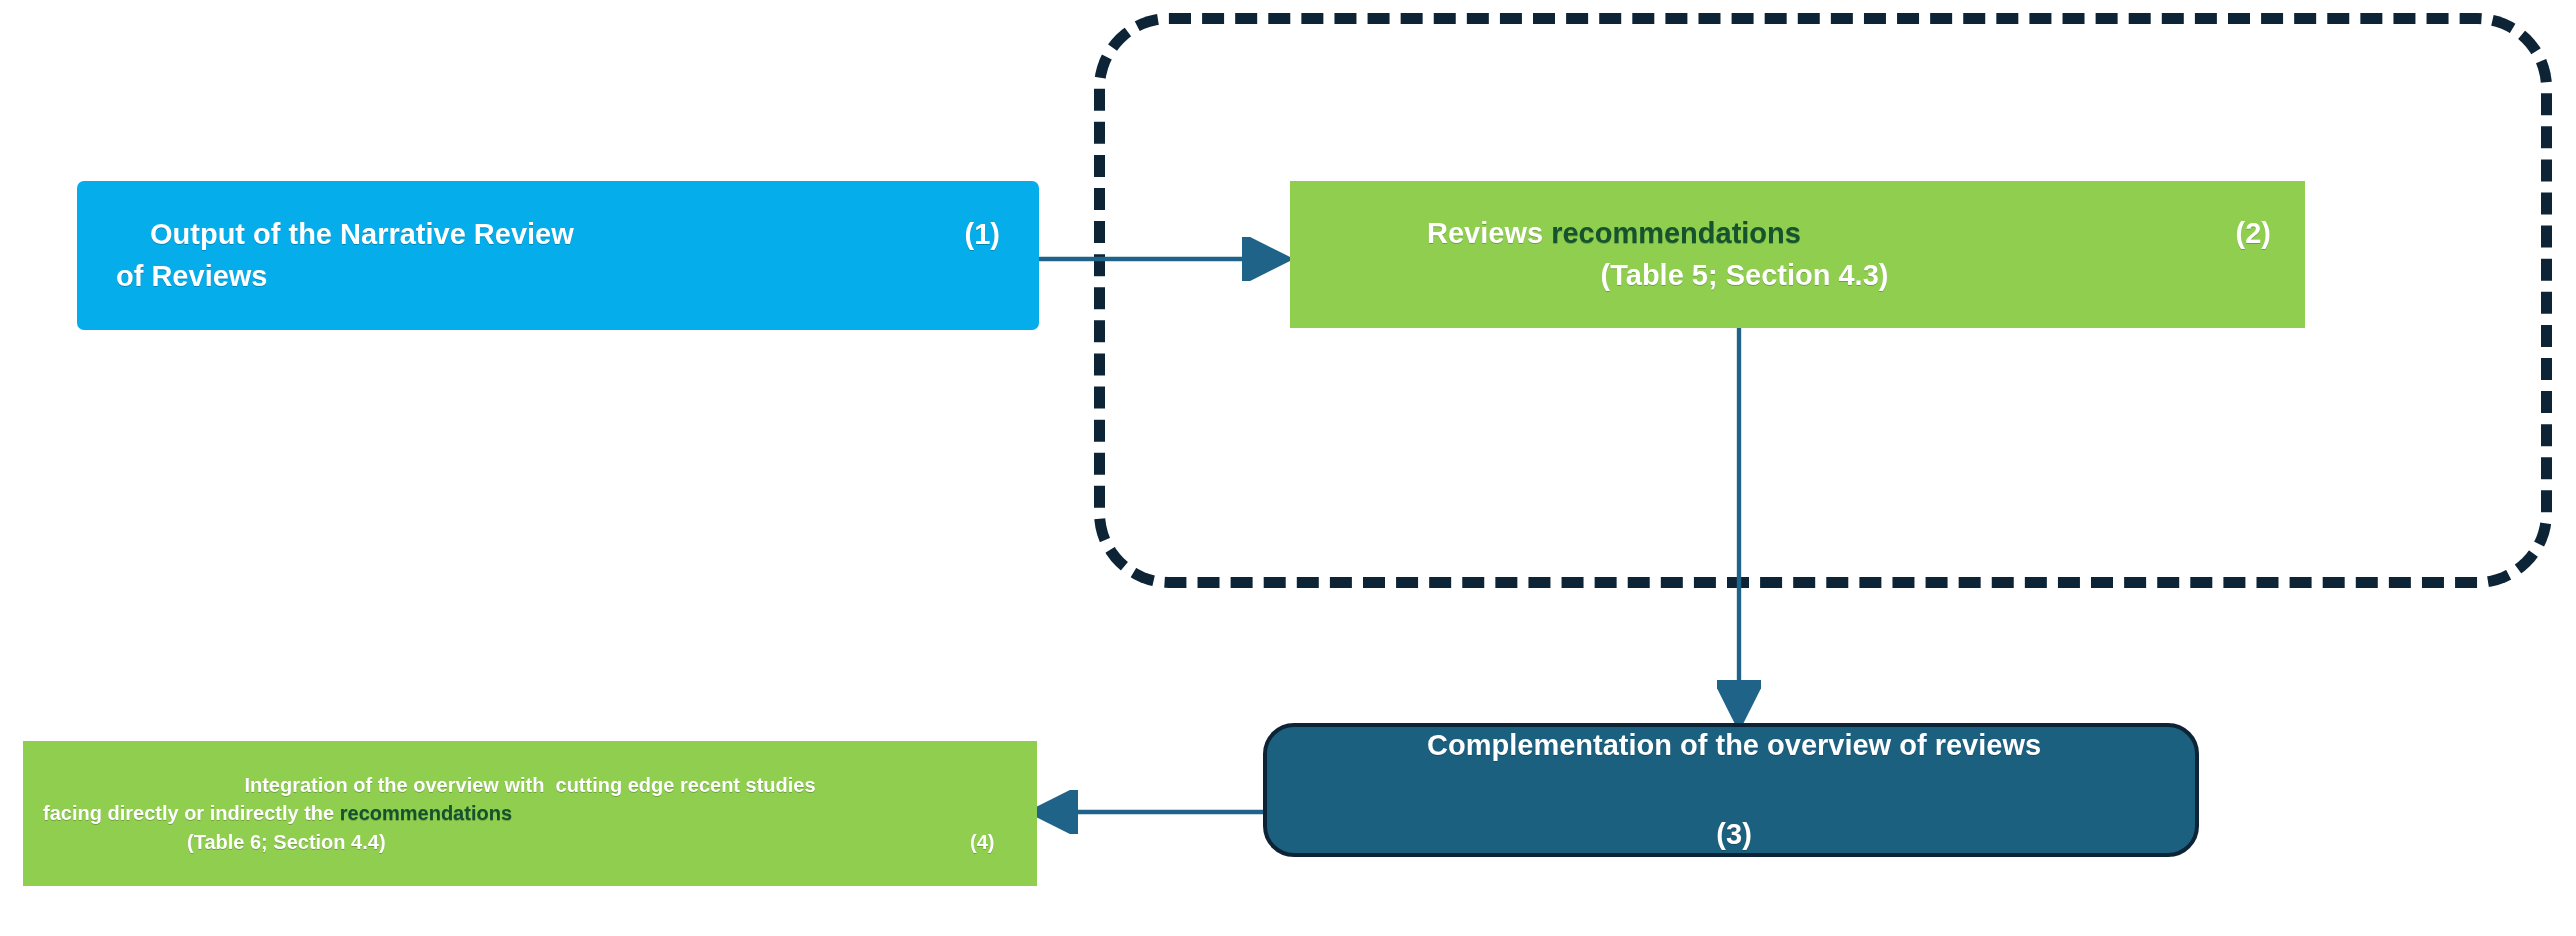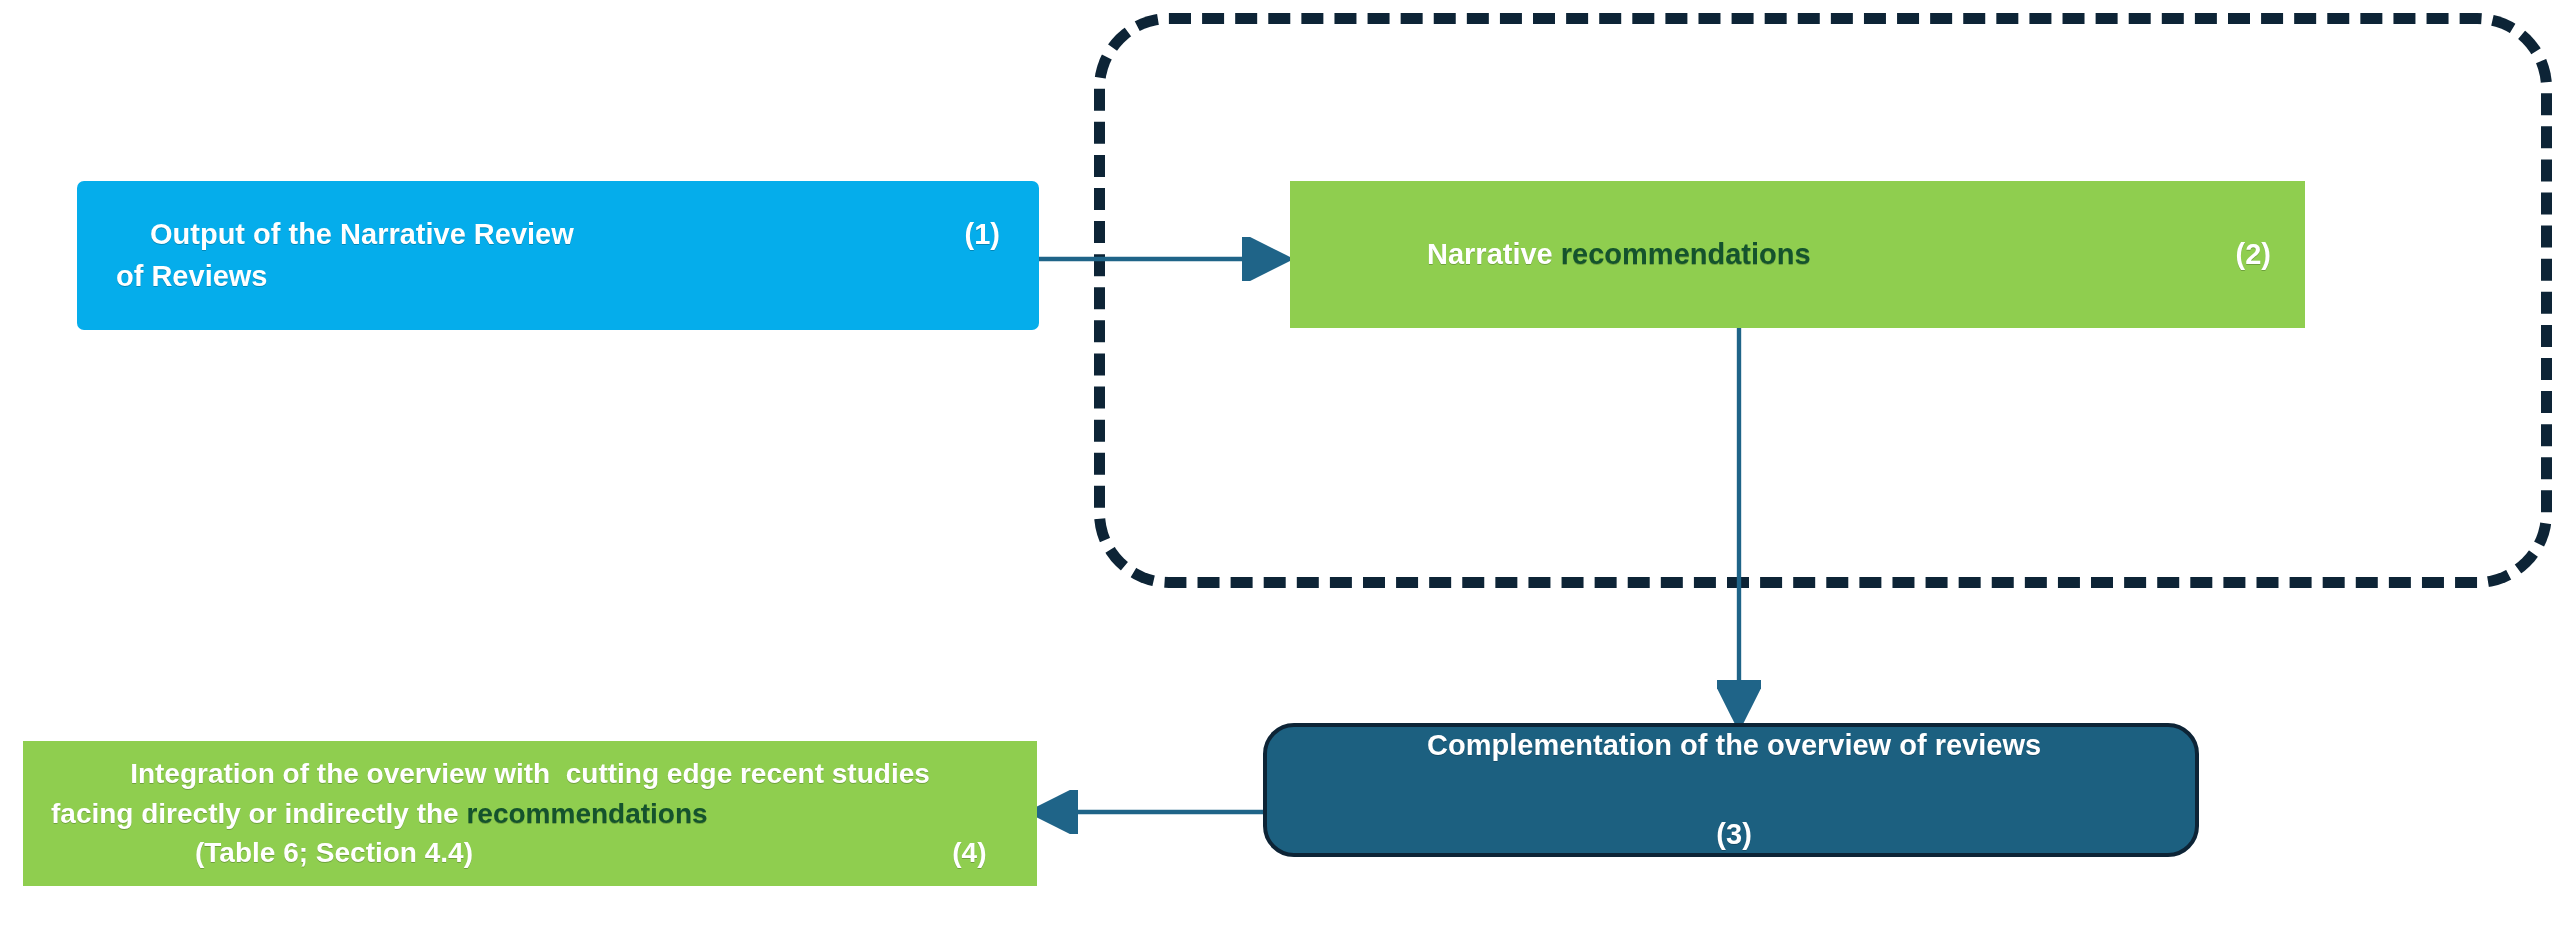--- a/index.html
+++ b/index.html
@@ -98,22 +98,22 @@
   #node-complementation-overview .line1 { justify-content: center; padding-left: 6.2px; }
   #node-complementation-overview .line2 { justify-content: center; padding-left: 6.2px; }
 
   
   #node-integration-overview {
     left: 23px;
     top: 741px;
     width: 1014px;
     height: 145px;
     background: #8FCE4F;
-    padding: 0 28px;
-    font-size: 28px;
+    padding: 0 20px;
+    font-size: 20px;
   }
   #node-integration-overview .line1 { justify-content: center; }
   #node-integration-overview .line2 { justify-content: flex-start; }
   #node-integration-overview .line3 { justify-content: space-between; padding: 0 22.5px 0 144px; }
 
   
   .connector { position: absolute; z-index: 2; }
   #connector-output-to-emerging { left: 1034px; top: 237px; }
   #connector-emerging-to-complementation { left: 1717px; top: 322px; }
   #connector-complementation-to-integration { left: 1024px; top: 790px; }
@@ -157,22 +157,25 @@
       <span class="txt">Output of the Narrative Review</span>
       <span class="txt">(1)</span>
     </div>
     <div class="line line2">
       <span class="txt">of Reviews</span>
     </div>
   </div>
 
   <div class="node" id="node-emerging-recommendations">
     <div class="line line1">
-      <span><span class="txt">Narrative </span><span class="txt accent-red">recommendations</span></span>
+      <span><span class="txt">Reviews </span><span class="txt accent-red">recommendations</span></span>
       <span class="txt">(2)</span>
+    </div>
+    <div class="line line2">
+      <span class="txt">(Table 5; Section 4.3)</span>
     </div>
   </div>
 
   <div class="node" id="node-complementation-overview">
     <div class="line line1">
       <span class="txt">Complementation of the overview of reviews</span>
     </div>
     <div class="line line2">
       <span class="txt">(3)</span>
     </div>

